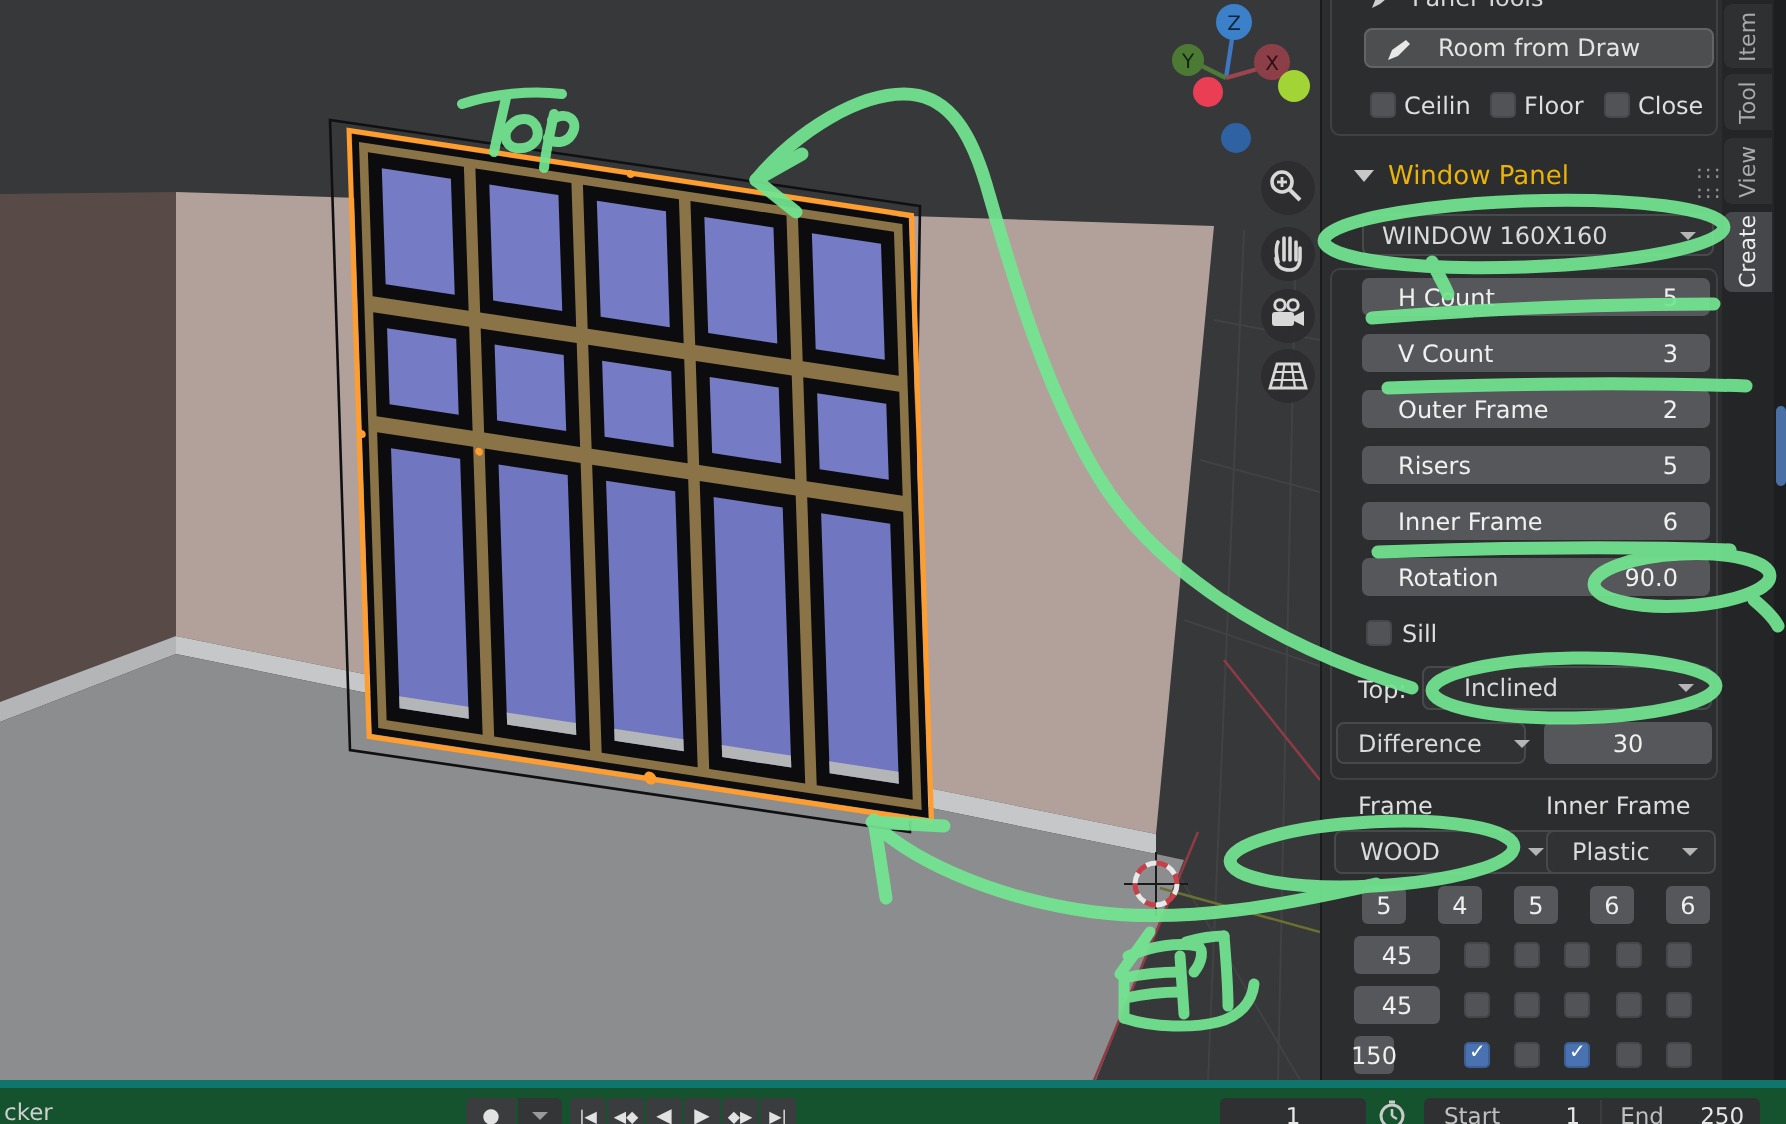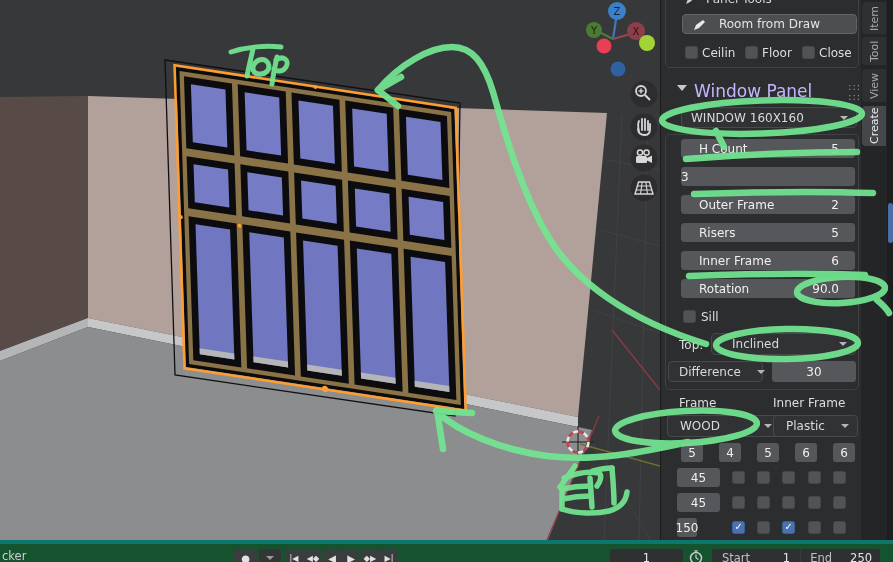--- a/index.html
+++ b/index.html
@@ -25,21 +25,21 @@
   .dd{position:absolute;background:#303234;border:1px solid #47494b;border-radius:4px;
       display:flex;align-items:center;color:#dadada;gap:16px;}
   .dd .ddtext{flex:1;}
   .chev{width:0;height:0;border-left:4px solid transparent;border-right:4px solid transparent;
         border-top:4px solid #b5b5b5;margin-right:8px;}
   .cb{position:absolute;width:13px;height:13px;background:#515357;border:1px solid #45474a;
       border-radius:2.5px;}
   .cb.checked{background:#4a72b0;border-color:#3c5f96;}
   .cb.checked::after{content:"✓";position:absolute;left:1.5px;top:-1.5px;color:#fff;font-size:10px;font-weight:bold;}
   .cblabel{position:absolute;color:#dedede;}
-  .panelheader{position:absolute;color:#c4b5fd;font-size:17px;}
+  .panelheader{position:absolute;color:#eab308;font-size:13px;}
   .tri-down{width:0;height:0;border-left:5px solid transparent;border-right:5px solid transparent;
             border-top:6px solid #c8c8c8;}
   .grip{position:absolute;width:14px;height:8px;color:#909090;font-size:9px;letter-spacing:-1px;font-family:"DejaVu Sans Mono",monospace;}
   .tabstrip{position:absolute;left:200px;top:0;width:26px;height:540px;background:#232527;}
   .tab{position:absolute;left:1px;width:24px;display:flex;align-items:center;justify-content:center;
        writing-mode:vertical-rl;transform:rotate(180deg);font-size:11px;color:#a9a9a9;
        background:#2e3032;border-radius:0 4px 4px 0;}
   .tab.active{background:#45474b;color:#ececec;}
   .scrolltrack{position:absolute;left:226px;top:0;width:7px;height:540px;background:#1c1e20;}
   .scrollthumb{position:absolute;left:1px;width:5px;border-radius:3px;background:#4a6fa5;}
@@ -223,20 +223,21 @@
       <span class="chev"></span>
     </div>
 
     <div class="boxframe" style="left:4px;top:134px;width:194px;height:256px;"></div>
 
     <div class="field" style="left:20px;top:139px;width:174px;">
       <span class="lbl">H Count</span>
         <span class="val">5</span>
     </div>
     <div class="field" style="left:20px;top:167px;width:174px;">
+      <span class="lbl">V Count</span>
         <span class="val">3</span>
     </div>
     <div class="field" style="left:20px;top:195px;width:174px;">
       <span class="lbl">Outer Frame</span>
         <span class="val">2</span>
     </div>
     <div class="field" style="left:20px;top:223px;width:174px;">
       <span class="lbl">Risers</span>
         <span class="val">5</span>
     </div>

